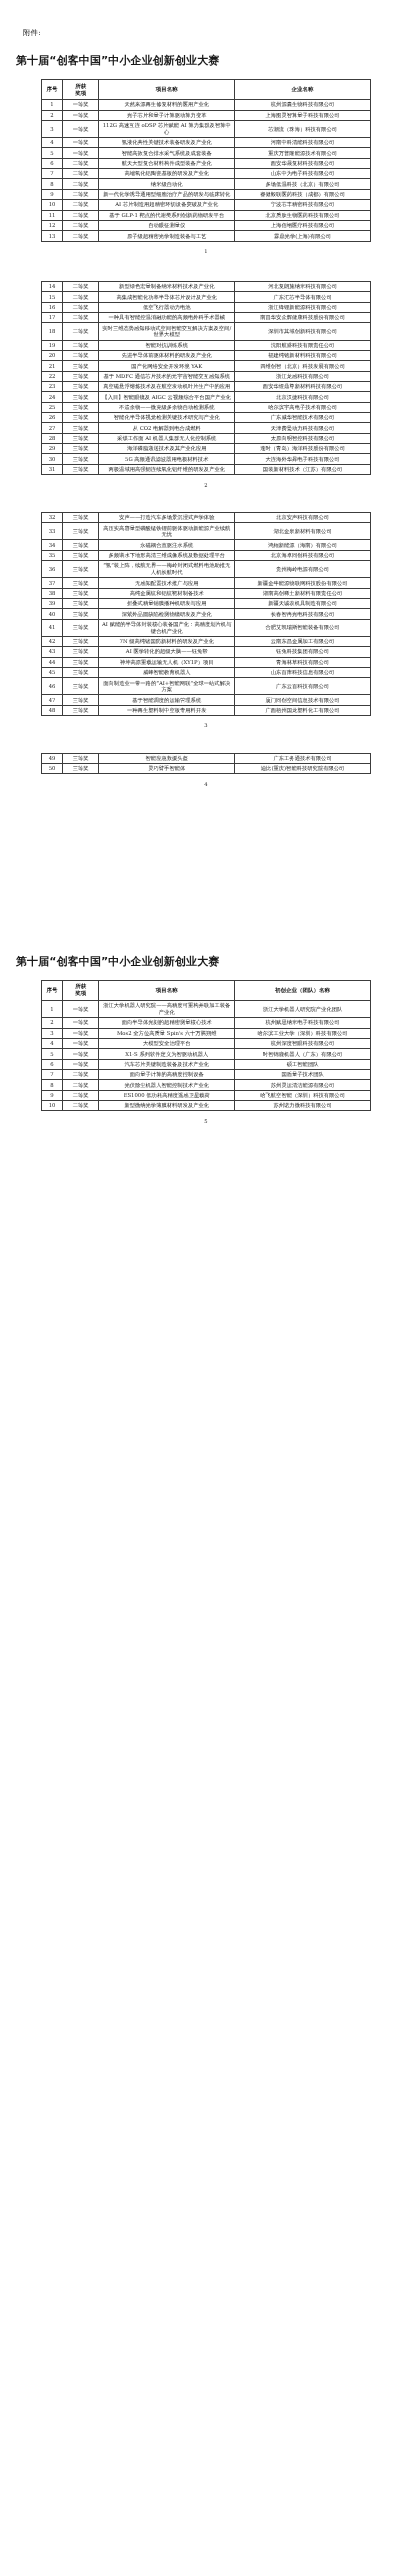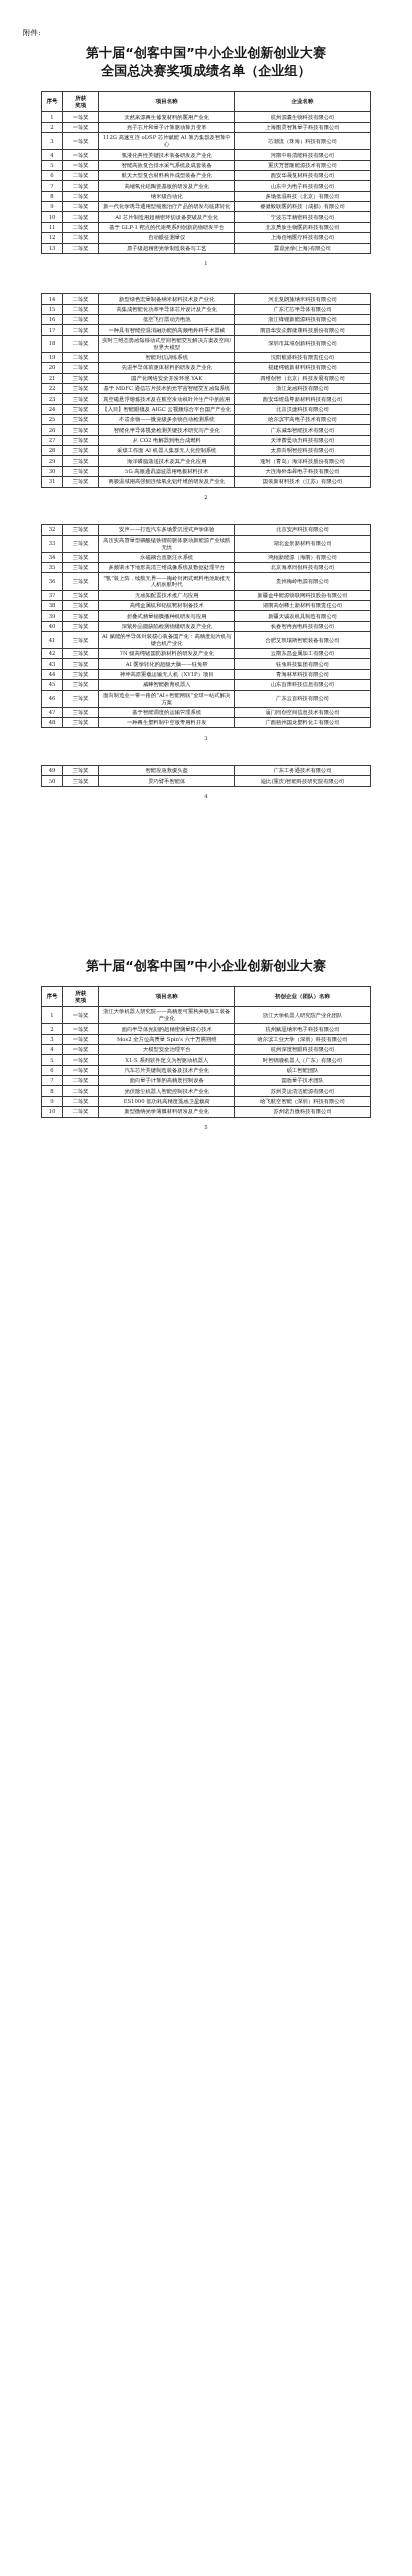--- a/index.html
+++ b/index.html
@@ -19,26 +19,25 @@
   .page-inner{
     width:380px;
     margin:0 auto;
   }
   .attach{
     font-size:7.4px;
     margin:0 0 1.3px 7px;
     letter-spacing:0.2px;
   }
   .doc-title{
-    text-align:center;
-    font-size:13px;
+    font-size:11px;
     font-weight:bold;
     line-height:1.42;
     letter-spacing:0.1px;
-    margin:6px 0 0 0;
+    margin:15px 0 0 0;
     font-family:"DejaVu Sans","Liberation Sans",sans-serif;
   }
   .doc-title .l2{display:block;}
   table.list{
     border-collapse:collapse;
     width:330px;
     margin:10.3px auto 0 auto;
     table-layout:fixed;
   }
   table.list td,table.list th{
@@ -70,21 +69,20 @@
 </style>
 </head>
 <body>
 
 <div class="page">
   <div class="page-inner">
     <div style="height:28px"></div>
     <div class="attach">附件:</div>
     <div class="doc-title">
       <span class="l1">第十届“创客中国”中小企业创新创业大赛</span>
-      <span class="l2">全国总决赛奖项成绩名单（企业组）</span>
     </div>
     <table class="list">
       <colgroup>
           <col class="c1">
           <col class="c2">
           <col class="c3">
           <col class="c4">
         </colgroup>
       <thead>
         <tr>

